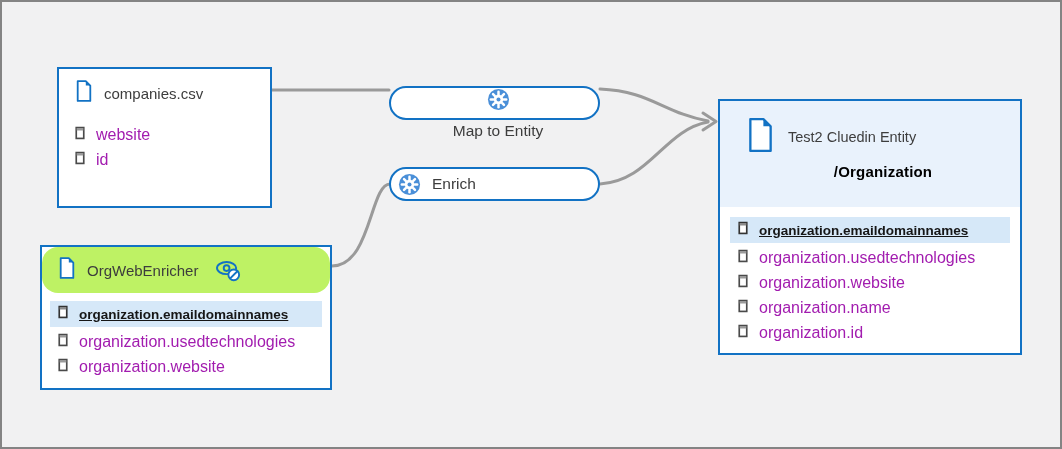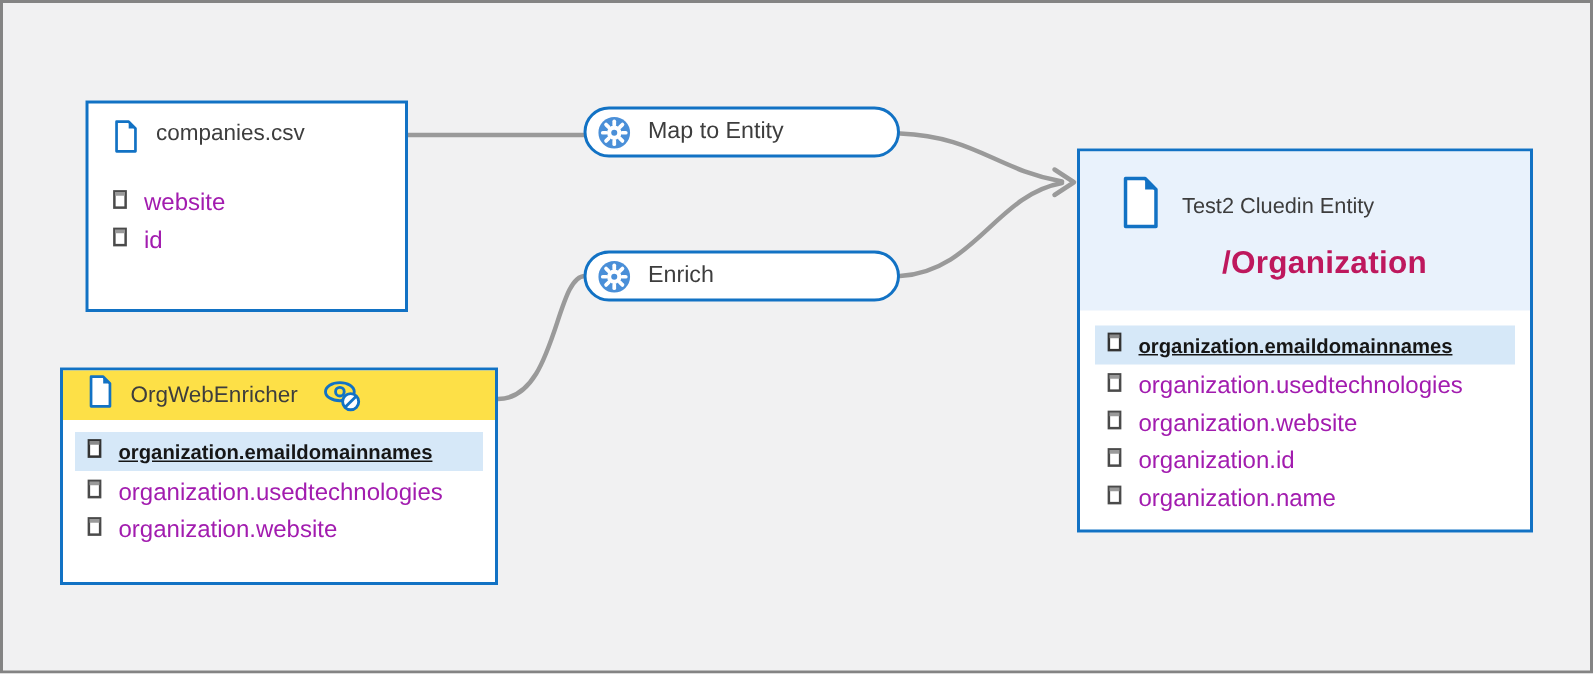--- a/index.html
+++ b/index.html
@@ -8,49 +8,49 @@
     background:#f1f1f2;border:2px solid #848484;overflow:hidden;
     font-family:"Liberation Sans",sans-serif;
   }
   .wires{position:absolute;left:0;top:0;width:100%;height:100%;}
   .node{
     position:absolute;box-sizing:border-box;background:#fff;
     border:2.5px solid #1272c4;
   }
   
   .source-node{left:55px;top:65px;width:215px;height:141px;padding:11px 0 0 0;}
-  .title-row{display:flex;gap:11px;padding:0 0 0 16px;}
+  .title-row{display:flex;align-items:center;gap:11px;padding:0 0 0 16px;}
   .node-title{font-size:15px;color:#3d3d3d;}
   .field-list{margin-top:16px;}
   .field-row{display:flex;align-items:center;gap:11px;height:25px;padding:0 8px 0 16px;}
   .field-label{font-size:16px;color:#a21caf;white-space:nowrap;}
   .field-row.highlight{background:#d6e8f8;margin:0 8px 2px 8px;padding:0 6px 0 8px;height:26px;}
   .field-row.highlight .field-label{font-size:13.5px;font-weight:bold;color:#161616;text-decoration:underline;}
   
   .pill{
     position:absolute;box-sizing:border-box;width:211px;height:34px;
     background:#fff;border:2.5px solid #1272c4;border-radius:17px;
     display:flex;align-items:center;gap:11px;padding-left:7px;
   }
   .pill-label{font-size:15.5px;color:#3d3d3d;}
   .gear-wrap{display:flex;align-items:center;}
   
   .enricher-node{left:38px;top:243px;width:292px;height:145px;padding:0;}
   .node-header{
-    background:#fde047;display:flex;align-items:center;gap:11px;
-    height:33px;padding:0 0 0 16px;
+    background:#bef264;display:flex;align-items:center;gap:11px;
+    height:46px;padding:0 0 0 16px;border-radius:16px;
   }
   .enricher-node .field-list{margin-top:8px;}
   .eye{margin-left:6px;display:flex;align-items:center;}
   
   .entity-node{left:716px;top:97px;width:304px;height:256px;padding:0;}
   .entity-header{background:#e9f2fc;height:106px;box-sizing:border-box;padding:16px 0 0 26px;text-align:center;}
   .entity-subrow{display:flex;align-items:center;gap:13px;}
   .entity-subtitle{font-size:14.5px;color:#3d3d3d;}
-  .entity-title{font-size:21px;font-weight:bold;color:#be185d;margin-top:6px;letter-spacing:.2px;}
+  .entity-title{font-size:15px;font-weight:bold;color:#000000;margin-top:6px;letter-spacing:.2px;}
   .entity-node .field-list{margin-top:10px;}
   .entity-node .field-row{padding-left:18px;}
   .entity-node .field-row.highlight{margin:0 10px 2px 10px;padding-left:8px;}
 </style>
 </head>
 <body>
 
 <div class="canvas">
 
   <svg class="wires">
@@ -88,21 +88,21 @@
           <svg width="10" height="14" viewBox="0 0 12 16">
               <rect x="1.5" y="1.5" width="9" height="13" fill="#fff" stroke="#4a4a4a" stroke-width="2"></rect>
               <rect x="2" y="2" width="8" height="3" fill="#9a9a9a"></rect>
             </svg>
         </span>
         <span class="field-label">id</span>
       </div>
     </div>
   </div>
 
-  <div class="pill" style="left:387px;top:69px;">
+  <div class="pill" style="left:387px;top:84px;flex-direction:column;">
     <span class="gear-wrap">
       <svg width="23" height="23" viewBox="0 0 24 24">
         <circle cx="12" cy="12" r="11" fill="#4a8fd8"></circle>
         <circle cx="12" cy="12" r="5" fill="#fff"></circle>
         <g stroke="#fff" stroke-width="2.6" stroke-linecap="round">
           <line x1="17.5" y1="12" x2="20" y2="12"></line>
             <line x1="15.9" y1="15.9" x2="17.7" y2="17.7"></line>
           <line x1="12" y1="17.5" x2="12" y2="20"></line>
             <line x1="8.1" y1="15.9" x2="6.3" y2="17.7"></line>
           <line x1="6.5" y1="12" x2="4" y2="12"></line>
@@ -227,27 +227,27 @@
         </span>
         <span class="field-label">organization.website</span>
       </div>
       <div class="field-row">
         <span>
           <svg width="10" height="14" viewBox="0 0 12 16">
               <rect x="1.5" y="1.5" width="9" height="13" fill="#fff" stroke="#4a4a4a" stroke-width="2"></rect>
               <rect x="2" y="2" width="8" height="3" fill="#9a9a9a"></rect>
             </svg>
         </span>
+        <span class="field-label">organization.name</span>
+      </div>
+      <div class="field-row">
+        <span>
+          <svg width="10" height="14" viewBox="0 0 12 16">
+              <rect x="1.5" y="1.5" width="9" height="13" fill="#fff" stroke="#4a4a4a" stroke-width="2"></rect>
+              <rect x="2" y="2" width="8" height="3" fill="#9a9a9a"></rect>
+            </svg>
+        </span>
         <span class="field-label">organization.id</span>
       </div>
-      <div class="field-row">
-        <span>
-          <svg width="10" height="14" viewBox="0 0 12 16">
-              <rect x="1.5" y="1.5" width="9" height="13" fill="#fff" stroke="#4a4a4a" stroke-width="2"></rect>
-              <rect x="2" y="2" width="8" height="3" fill="#9a9a9a"></rect>
-            </svg>
-        </span>
-        <span class="field-label">organization.name</span>
-      </div>
     </div>
   </div>
 
 </div>
 
 </body></html>

